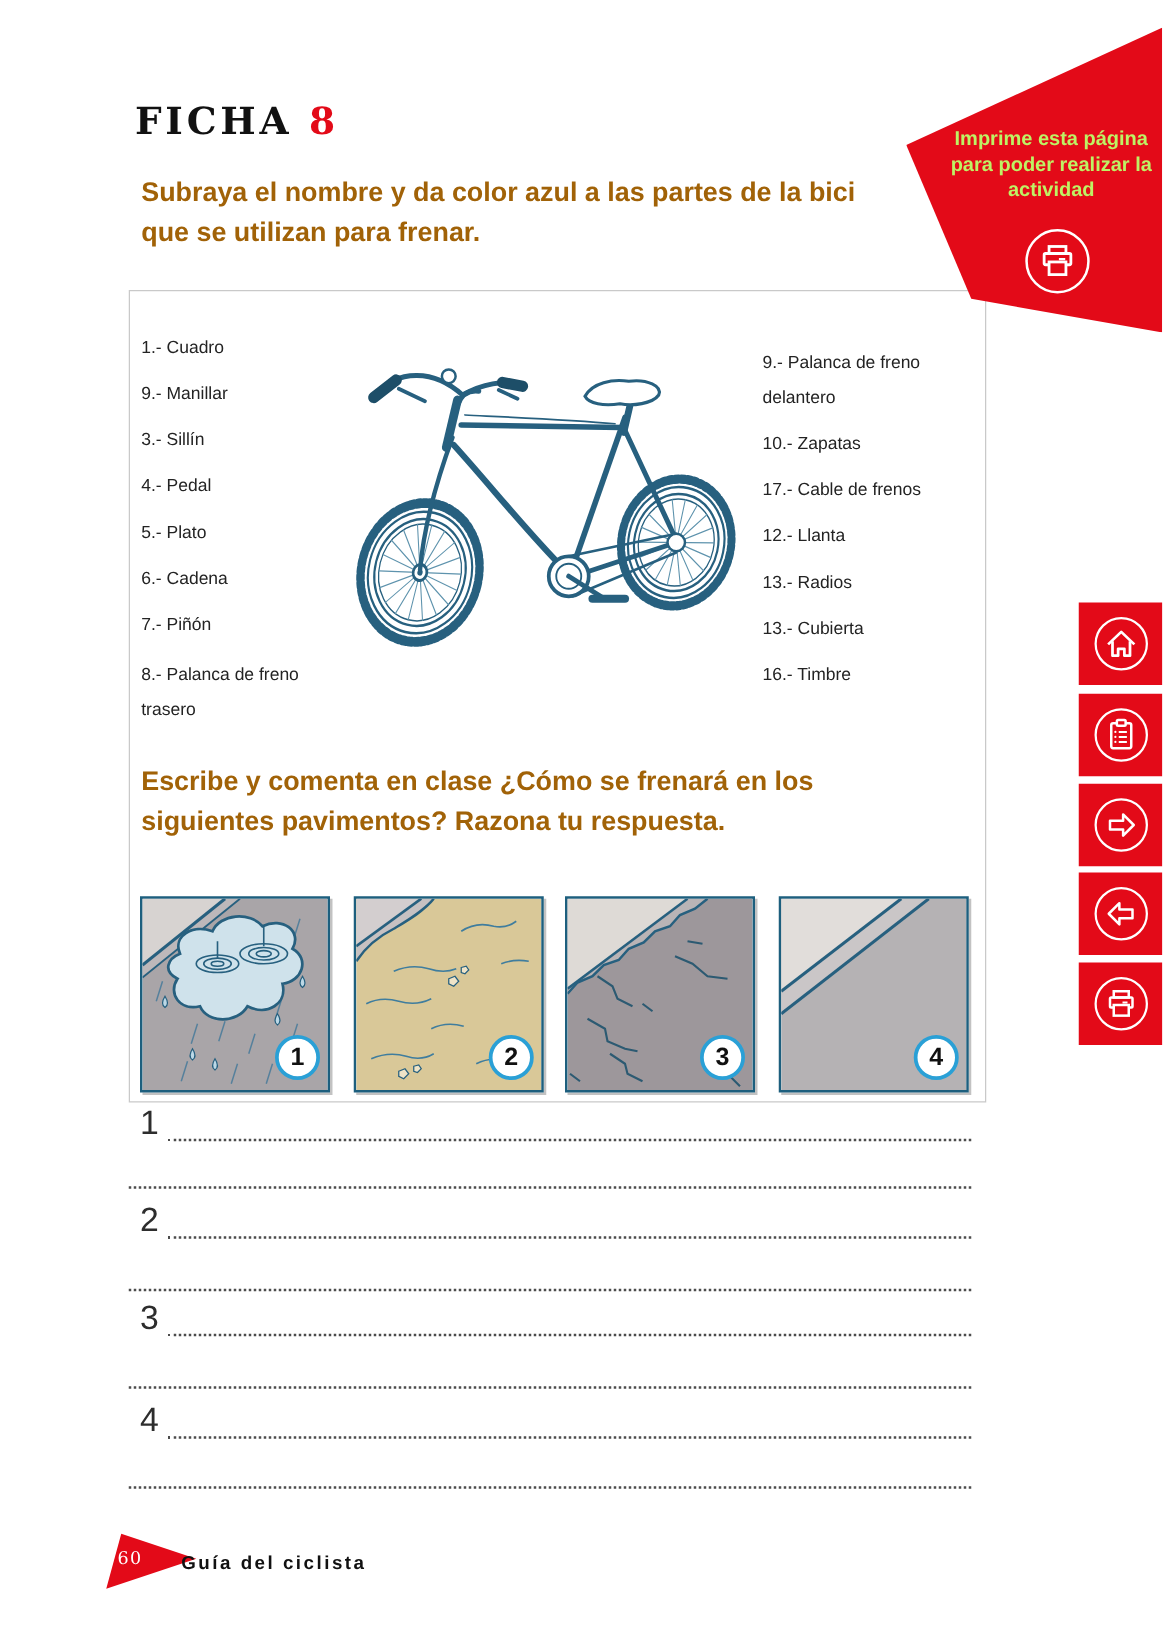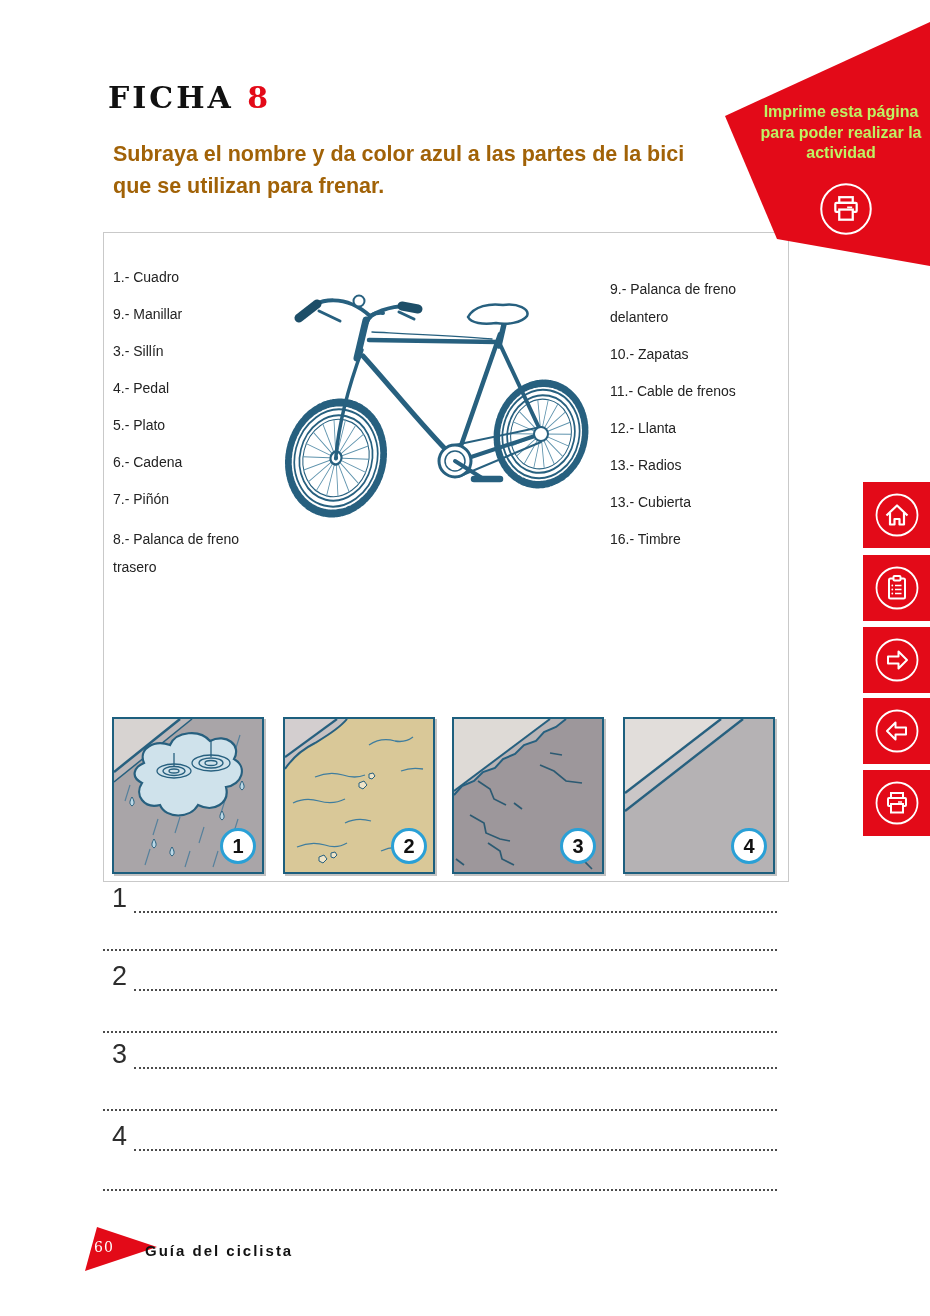--- a/index.html
+++ b/index.html
@@ -98,21 +98,21 @@
     <div class="item">4.- Pedal</div>
     <div class="item">5.- Plato</div>
     <div class="item">6.- Cadena</div>
     <div class="item">7.- Piñón</div>
     <div class="item narrow">8.- Palanca de freno trasero</div>
   </div>
 
   <div class="parts-list parts-right">
     <div class="item narrow">9.- Palanca de freno delantero</div>
     <div class="item">10.- Zapatas</div>
-    <div class="item">11.- Cable de frenos</div>
+    <div class="item">17.- Cable de frenos</div>
     <div class="item">12.- Llanta</div>
     <div class="item">13.- Radios</div>
     <div class="item">13.- Cubierta</div>
     <div class="item">16.- Timbre</div>
   </div>
 
   <div class="bike">
     <svg width="345" height="265" viewBox="0 0 345 265" fill="none" stroke="#27607f" stroke-linecap="round">
 
       <g transform="translate(74,182) rotate(14) scale(0.84,1)">
@@ -176,20 +176,21 @@
       <path d="M193,169 L279,151" stroke-width="2"></path>
       <path d="M196,201 L279,166" stroke-width="2"></path>
       <circle cx="193" cy="185" r="16" fill="#fff" stroke-width="3"></circle>
       <circle cx="193" cy="185" r="10" stroke-width="1.5"></circle>
       <path d="M193,185 L220,202" stroke-width="4"></path>
       <path d="M212,203 L238,203" stroke-width="6.5"></path>
       <circle cx="279" cy="158" r="7" fill="#fff" stroke-width="2"></circle>
     </svg>
   </div>
 
+  <div class="instr instr-2">Escribe y comenta en clase ¿Cómo se frenará en los siguientes pavimentos? Razona tu respuesta.</div>
 
   <div class="tile" style="left:112px;">
     <svg width="148" height="153" viewBox="0 0 148 153">
       <rect width="148" height="153" fill="#a9a5a8"></rect>
       <polygon points="0,0 66,0 0,53" fill="#d7d3d1"></polygon>
       <polygon points="66,0 78,0 0,63 0,53" fill="#bdb8ba"></polygon>
       <path d="M66,0 L0,53" stroke="#27607f" stroke-width="2.5" fill="none"></path>
       <path d="M78,0 L0,63" stroke="#27607f" stroke-width="1.5" fill="none"></path>
       <g stroke="#55809c" stroke-width="1.2">
         <path d="M126,16 L121,32"></path>

